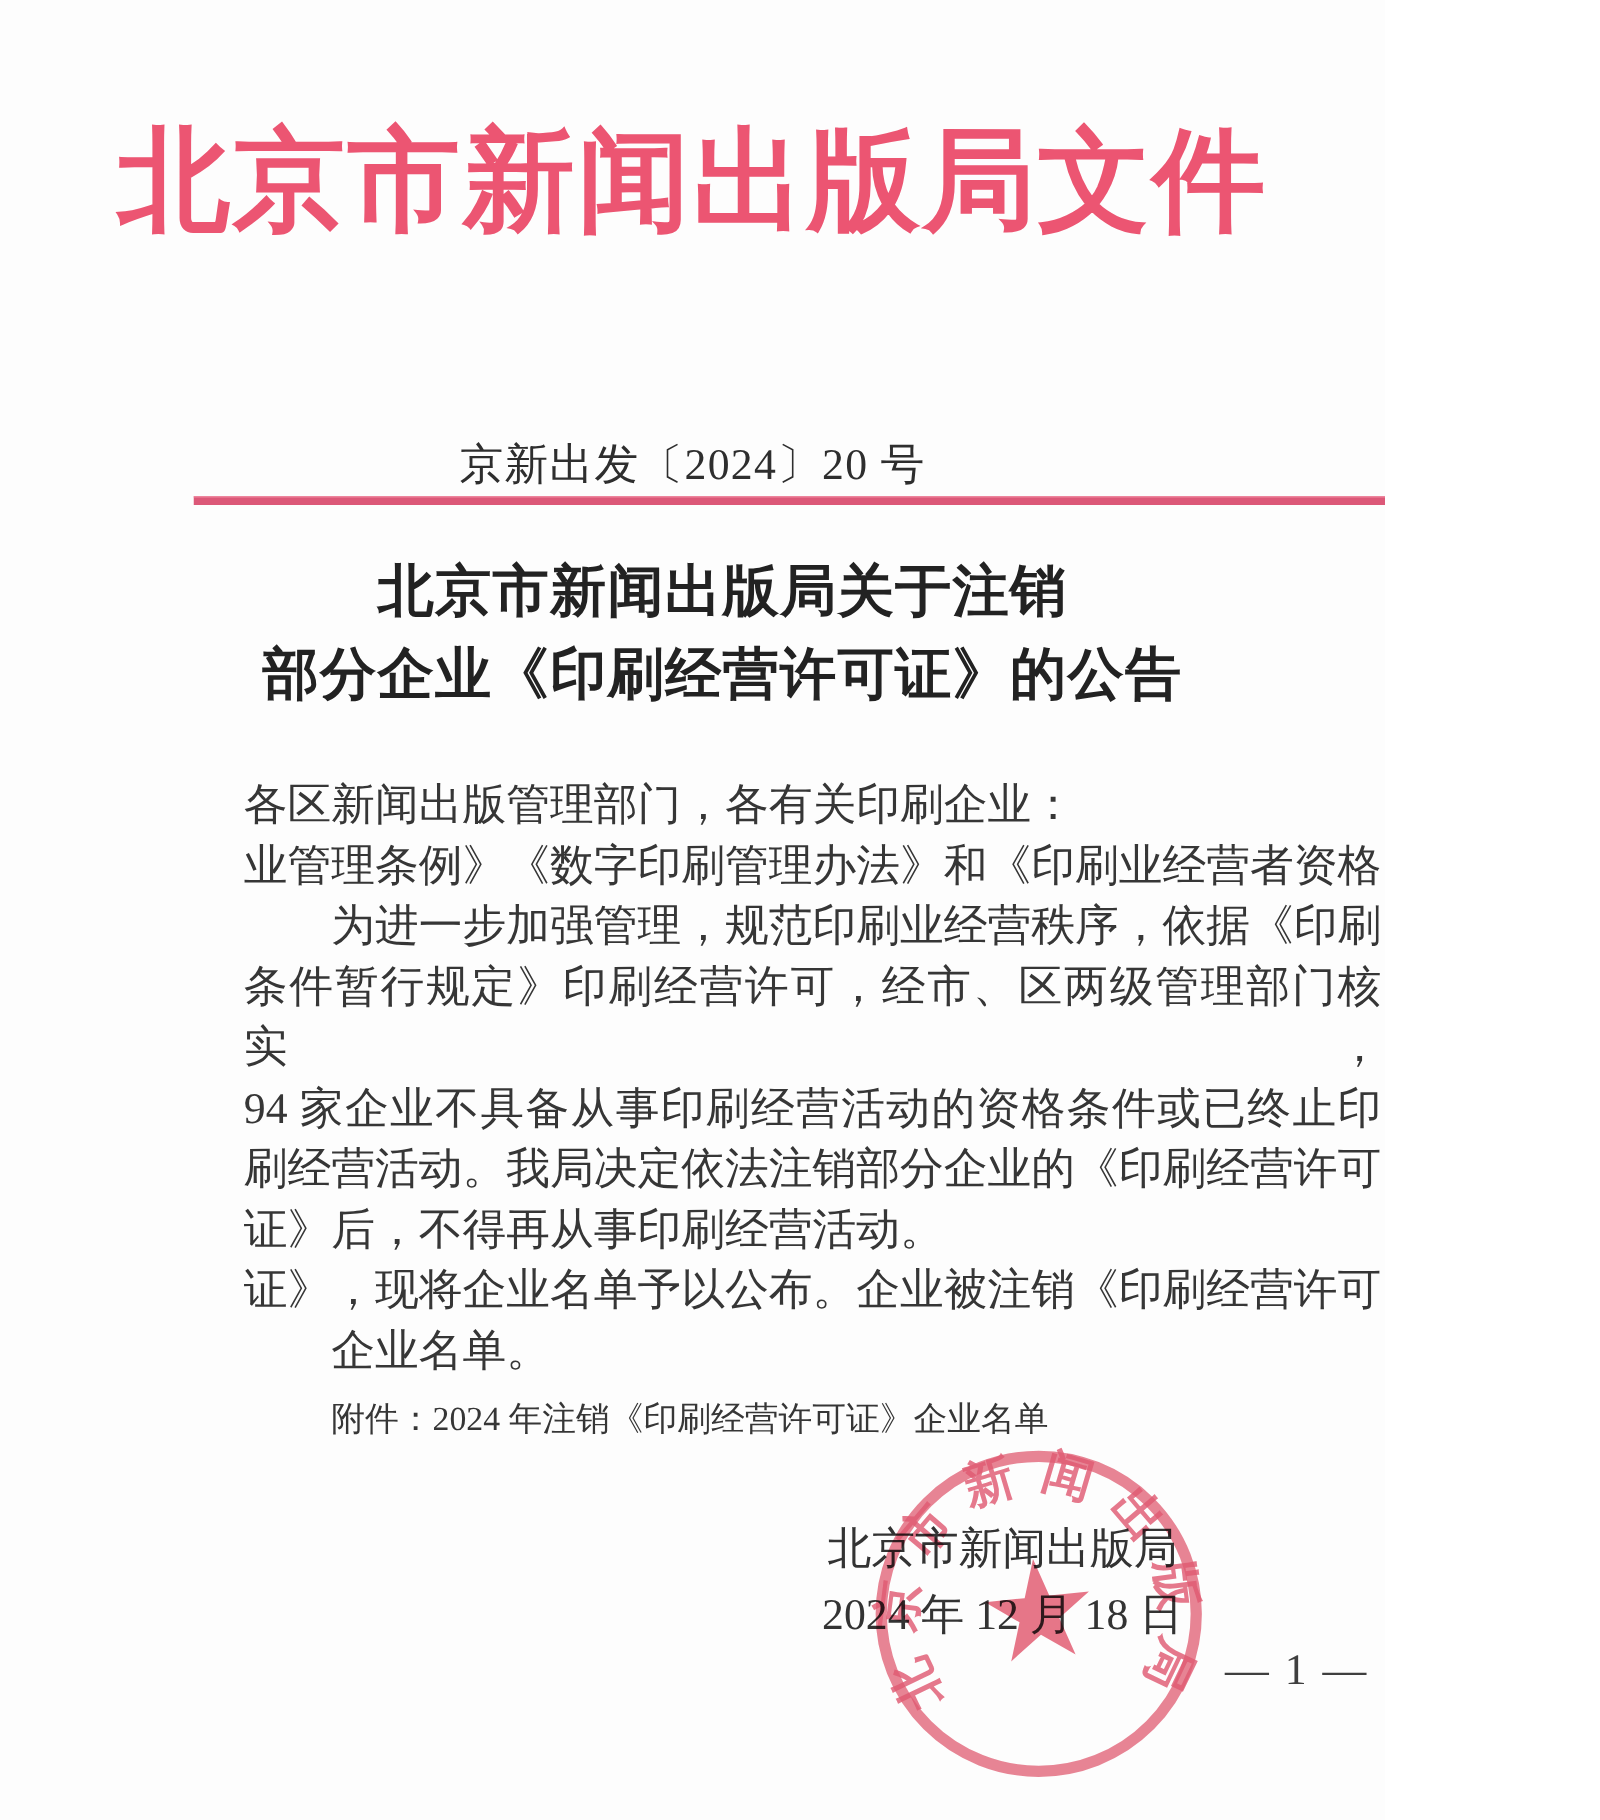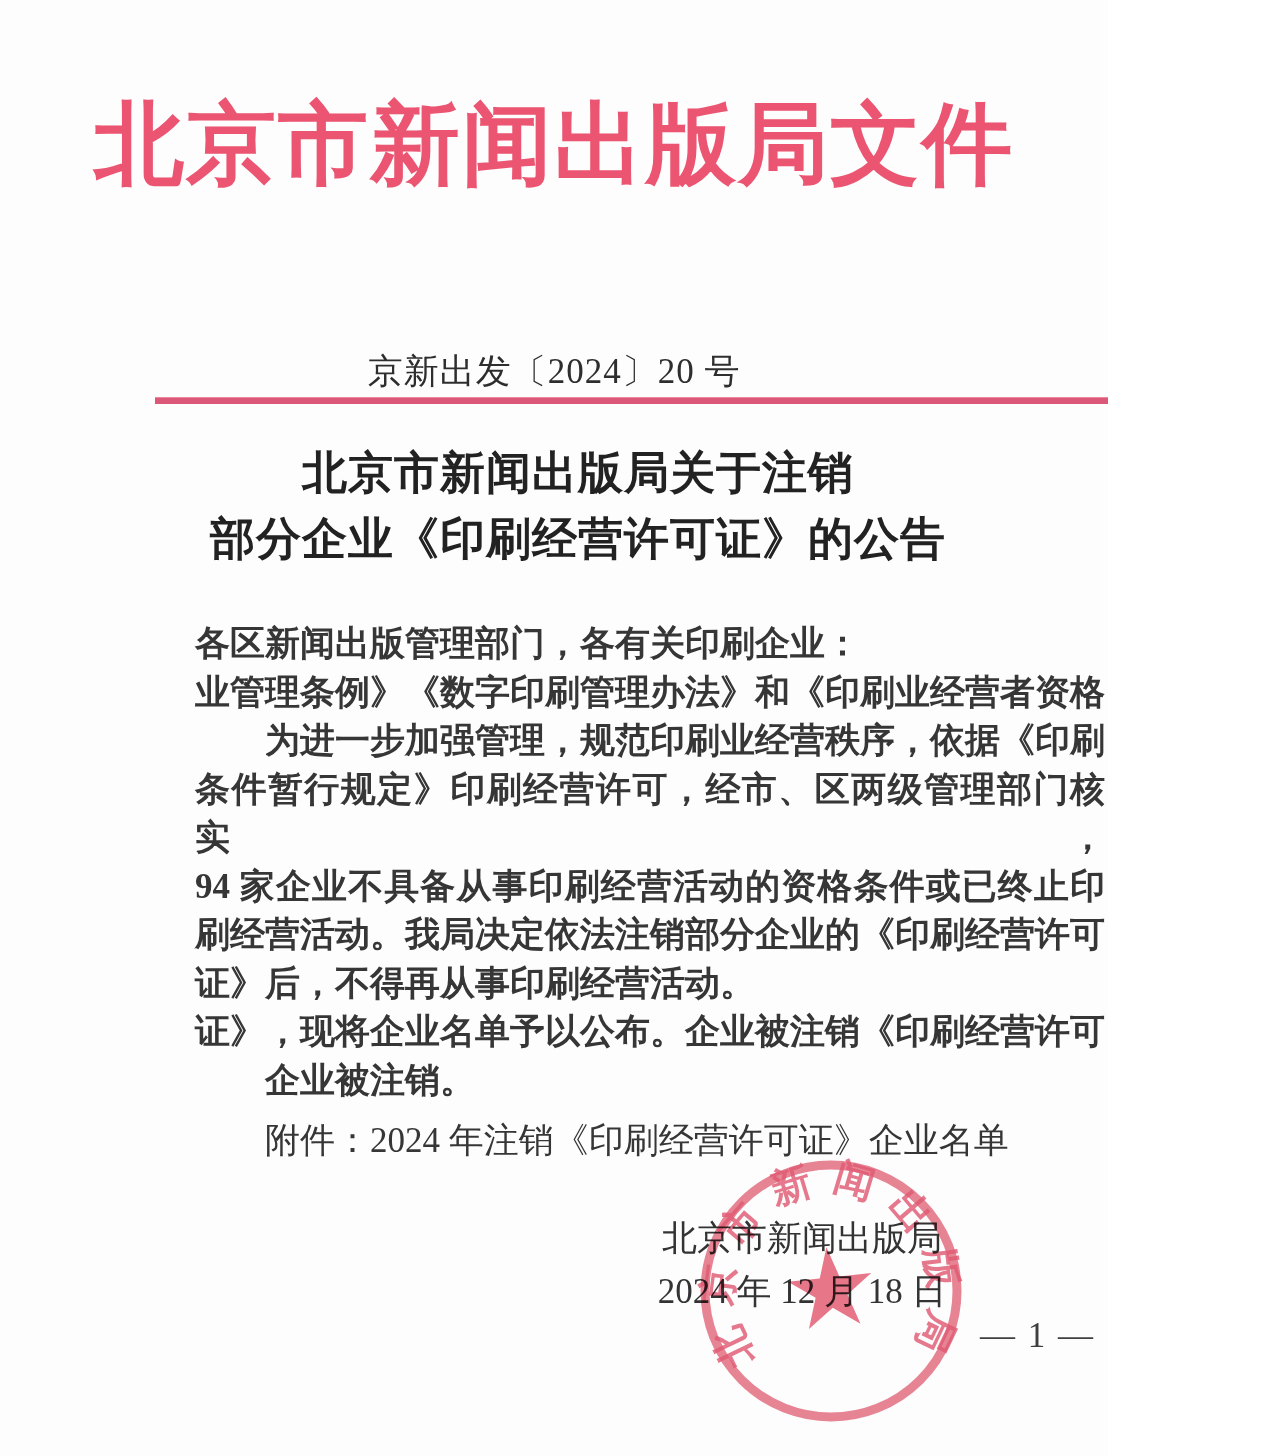--- a/index.html
+++ b/index.html
@@ -62,33 +62,33 @@
   .body-text {
     position: absolute;
     top: 620px;
     left: 195px;
     width: 910px;
     font-size: 35px;
     line-height: 48.5px;
     letter-spacing: 0px;
     color: #363636;
   }
-  .body-text .line { white-space: nowrap; font-weight: bold; }
+  .body-text .line { white-space: nowrap; }
   .body-text .line.full {
     white-space: normal;
     text-align: justify;
     text-align-last: justify;
   }
   .body-text .line.indent { text-indent: 70px; }
   .attachment {
     position: absolute;
     top: 1117px;
     left: 195px;
     width: 1000px;
-    font-size: 35px;
+    font-size: 27px;
     color: #363636;
     text-indent: 70px;
     white-space: nowrap;
   }
   .signature {
     position: absolute;
     top: 1212px;
     left: 652px;
     width: 300px;
     text-align: center;
@@ -140,21 +140,21 @@
 
   <div class="body-text">
     <div class="line">各区新闻出版管理部门，各有关印刷企业：</div>
     <div class="line full">业管理条例》《数字印刷管理办法》和《印刷业经营者资格</div>
     <div class="line indent full">为进一步加强管理，规范印刷业经营秩序，依据《印刷</div>
     <div class="line full">条件暂行规定》印刷经营许可，经市、区两级管理部门核实，</div>
     <div class="line full">94 家企业不具备从事印刷经营活动的资格条件或已终止印</div>
     <div class="line full">刷经营活动。我局决定依法注销部分企业的《印刷经营许可</div>
     <div class="line">证》后，不得再从事印刷经营活动。</div>
     <div class="line full">证》，现将企业名单予以公布。企业被注销《印刷经营许可</div>
-    <div class="line indent">企业被注销。</div>
+    <div class="line indent">企业名单。</div>
   </div>
 
   <div class="attachment">附件：2024 年注销《印刷经营许可证》企业名单</div>
 
   <div class="signature">
     <div>北京市新闻出版局</div>
     <div>2024 年 12 月 18 日</div>
   </div>
 
   <svg class="seal" viewBox="-137 -137 274 274">

